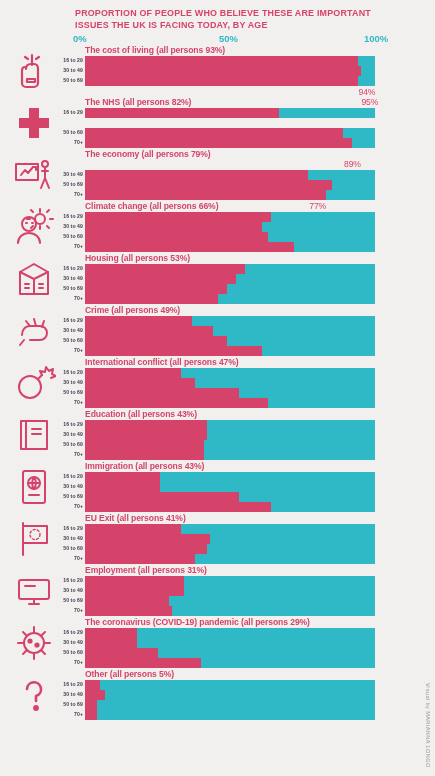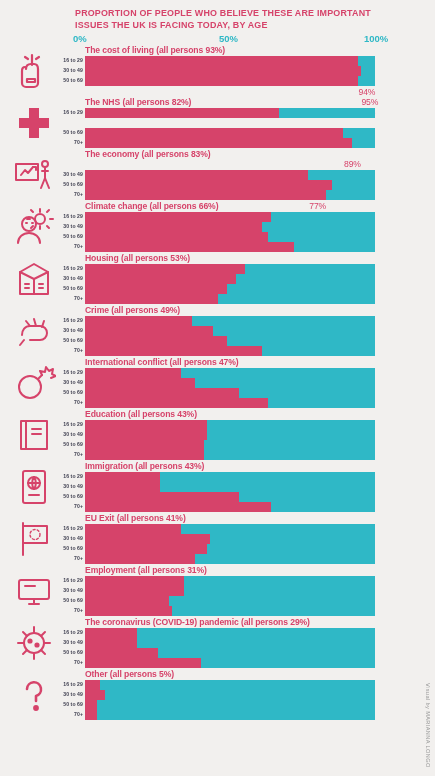--- a/index.html
+++ b/index.html
@@ -220,21 +220,21 @@
       <div class="issue">
         <div class="issue-icon">
           <svg viewBox="0 0 44 44" fill="none" stroke="currentColor" stroke-width="2" stroke-linecap="round" stroke-linejoin="round">
             <rect x="4" y="11" width="22" height="16"></rect>
             <path d="M9 22l4-5 3 3 5-6"></path>
             <path d="M21 14h3v3"></path>
             <circle cx="33" cy="11" r="3"></circle>
             <path d="M33 14v11M33 25l-4 10M33 25l4 10M30 18h6"></path>
           </svg>
         </div>
-        <div class="issue-label">The economy (all persons 83%)</div>
+        <div class="issue-label">The economy (all persons 79%)</div>
         <div class="rows">
           <div class="row r1">
             <span class="age-label">30 to 49</span>
             <div class="track">
               <div class="fill" style="width: 223.3px;"></div>
             </div>
             <span class="val" style="left: 309.3px;">77%</span>
           </div>
           <div class="row r2">
             <span class="age-label">50 to 69</span>

